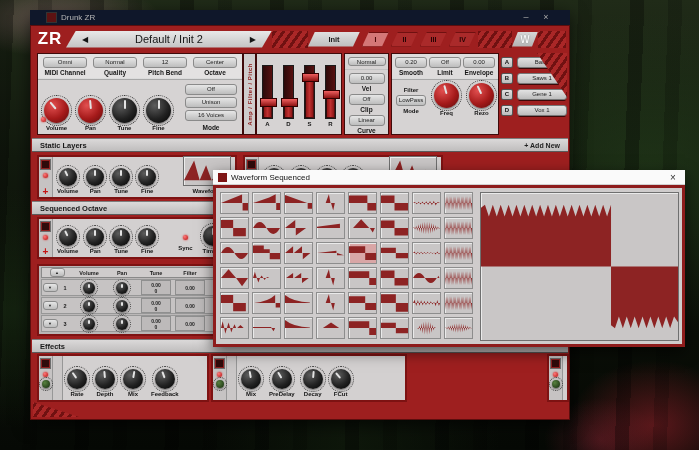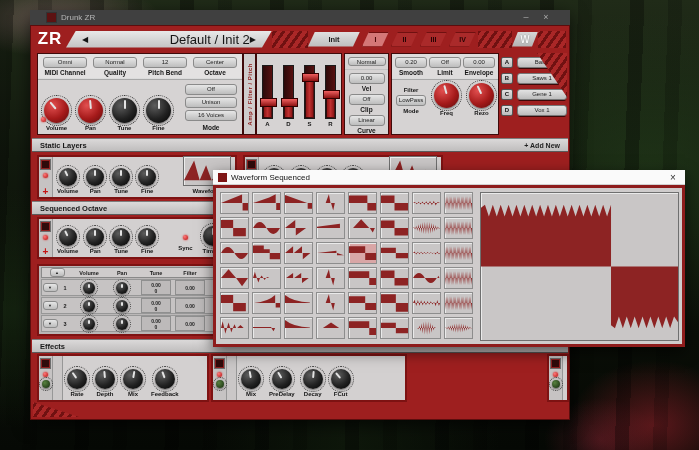--- a/index.html
+++ b/index.html
@@ -37,33 +37,33 @@
   .ledr{width:5px;height:5px;border-radius:50%;background:radial-gradient(circle at 35% 35%,#ff7a7a,#b30e0e);box-shadow:0 0 2px #d22}
   .kled{position:absolute;left:-3px;bottom:9px}
   
   .sldw{display:flex;flex-direction:column;align-items:center}
   .sld{width:9px;height:52px;background:linear-gradient(90deg,#2c0a0a,#571010);border:1px solid #1b1b1b;position:relative}
   .sldf{position:absolute;left:1px;right:1px;bottom:1px;background:linear-gradient(90deg,#8d1616,#c03030,#8d1616)}
   .sldc{position:absolute;left:-3px;width:15px;height:7px;background:linear-gradient(#ef6060,#8c1212);border:1px solid #300}
   .sldl{font-size:6px;font-weight:700;color:#141414;margin-top:2px}
   
   .window{position:absolute;left:30px;top:10px;width:540px;height:410px;box-shadow:0 5px 16px rgba(0,0,0,.65);z-index:2}
-  .tbar{height:15px;background:#404040;display:flex;align-items:center;padding:0 16px;gap:4px;box-sizing:border-box}
+  .tbar{height:15px;background:#0f172a;display:flex;align-items:center;padding:0 16px;gap:4px;box-sizing:border-box}
   .ticon{width:9px;height:9px;background:#5c1212;border:1px solid #333;flex:none}
   .ttl{color:#b5b5b5;font-size:8px;flex:1}
   .tbtn{color:#a9a9a9;font-size:9px;width:16px;text-align:center;line-height:13px}
   .plugin{position:relative;height:395px;background:#9e1f1f;border:1px solid #5c0d0d;box-sizing:border-box}
   
   .hdr{position:absolute;left:3px;top:3px;right:3px;height:20px;display:flex;align-items:center}
   .logo{color:#fff;font-weight:700;font-size:17px;letter-spacing:1px;width:32px;text-align:center}
   .preset{height:17px;width:206px;background:linear-gradient(#e8e8e8,#c3c3c3);
           clip-path:polygon(10px 0,100% 0,calc(100% - 10px) 100%,0 100%);
           display:flex;align-items:center;padding:0 16px;box-sizing:border-box;flex:none}
   .parr{font-size:8px;color:#151515}
-  .pname{flex:1;text-align:right;font-size:13px;color:#151515}
+  .pname{flex:1;text-align:center;font-size:11px;color:#151515}
   .hstr{height:17px;flex:none}
   .zone{height:15px;background:linear-gradient(#e0e0e0,#bdbdbd);clip-path:polygon(7px 0,100% 0,calc(100% - 7px) 100%,0 100%);
         font-size:7.5px;font-weight:700;color:#1a1a1a;display:flex;align-items:center;justify-content:center;flex:none}
   .tabs{display:flex;gap:2px;margin:0 2px}
   .tab{width:27px;height:15px;clip-path:polygon(7px 0,100% 0,calc(100% - 7px) 100%,0 100%);
        display:flex;align-items:center;justify-content:center;font-size:7px;font-weight:700;color:#260404;background:#aa2a2a;
        box-shadow:inset 0 0 0 1px #701010}
   .tab.act{background:#d47777;color:#4a0606}
   .wlogo{height:15px;width:26px;background:linear-gradient(#d6d6d6,#b3b3b3);clip-path:polygon(6px 0,100% 0,calc(100% - 6px) 100%,0 100%);
         display:flex;align-items:center;justify-content:center;font-size:10px;font-weight:700;color:#f5f5f5;text-shadow:0 0 1px #666}

